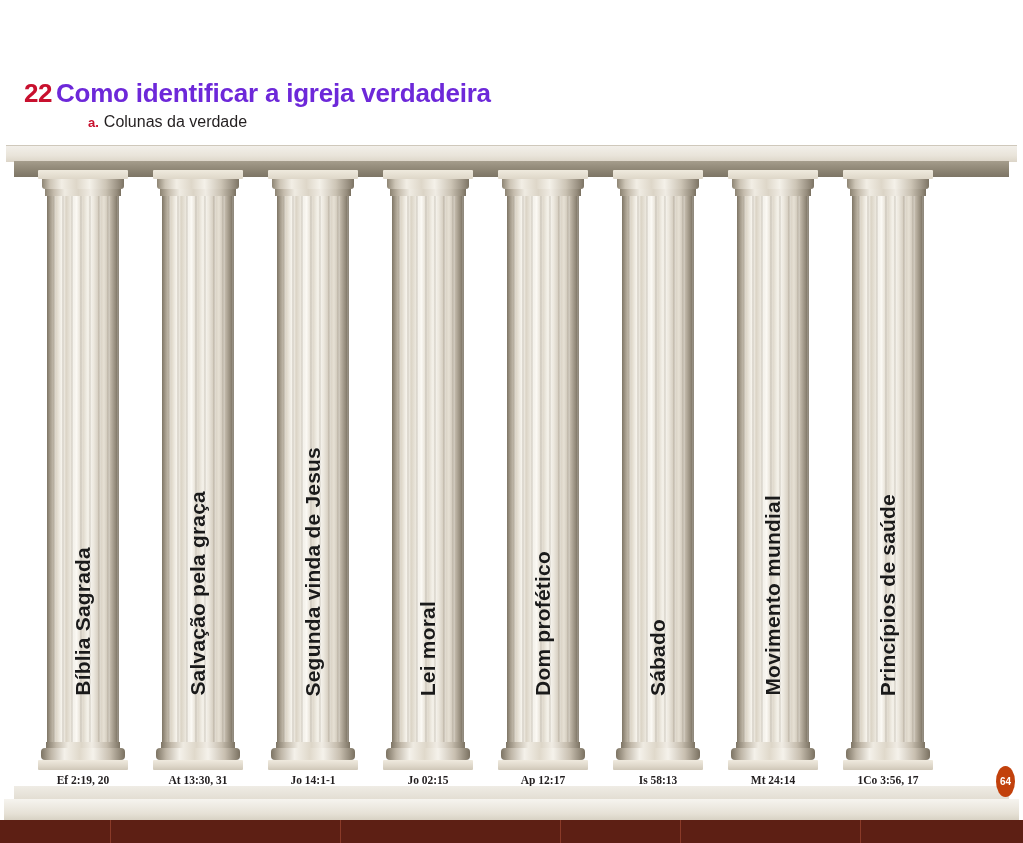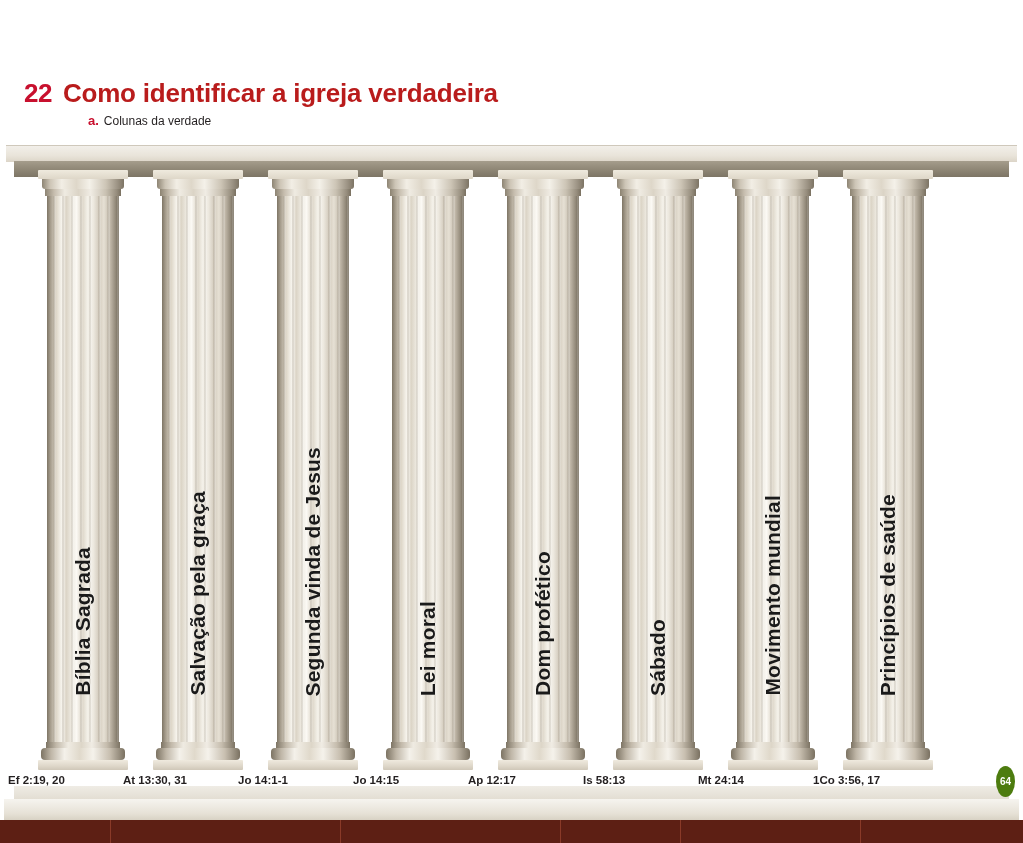--- a/index.html
+++ b/index.html
@@ -25,48 +25,48 @@
   }
   #header {
     position: absolute;
     left: 24px;
     top: 78px;
     width: 960px;
   }
   #title-row {
     display: flex;
     align-items: flex-end;
-    gap: 11px;
+    gap: 4px;
   }
   #title-number {
     font-size: 26px;
     font-weight: bold;
     color: #c8102e;
     letter-spacing: -0.5px;
   }
   #title-text {
     font-size: 26px;
     font-weight: bold;
-    color: #b91c1c;
+    color: #6d28d9;
     letter-spacing: -0.2px;
   }
   #subtitle-row {
     margin-top: 4px;
     margin-left: 64px;
     display: flex;
     align-items: baseline;
     gap: 5px;
   }
   #subtitle-letter {
     font-size: 13px;
     font-weight: bold;
     color: #c8102e;
   }
   #subtitle-text {
-    font-size: 12px;
+    font-size: 16px;
     color: #231f20;
   }
 
   
   #architrave {
     position: absolute;
     left: 6px;
     top: 145px;
     width: 1011px;
     height: 32px;
@@ -242,36 +242,37 @@
     letter-spacing: 0.2px;
     white-space: nowrap;
     text-shadow: 0 1px 0 rgba(255,255,255,0.45);
   }
   
   .refs {
     position: absolute;
     top: 604px;
     width: 150px;
     left: -30px;
-    text-align: left;
+    text-align: center;
     font-size: 11.5px;
     font-weight: bold;
     color: #231f20;
     line-height: 13.5px;
+    font-family: Liberation Serif, serif;
   }
 
   
   #page-badge {
     position: absolute;
     right: 8px;
     top: 766px;
     width: 19px;
     height: 31px;
     border-radius: 50%;
-    background: #4d7c0f;
+    background: #c2410c;
     color: #ffffff;
     font-size: 10px;
     font-weight: bold;
     display: flex;
     align-items: center;
     justify-content: center;
   }
 </style>
 </head>
 <body>
@@ -350,21 +351,21 @@
         <div class="cap-neck"></div>
         <div class="shaft"></div>
         <div class="flutes"></div>
         <div class="base-neck"></div>
         <div class="base-torus"></div>
         <div class="base-plinth"></div>
         <div class="column-label">
           <span>Lei moral</span>
         </div>
         <div class="refs">
-          <div>Jo 14:15</div>
+          <div>Jo 02:15</div>
           <div>Ap 12:17</div>
         </div>
       </div>
       <div class="column" style="left: 498px;">
         <div class="cap-abacus"></div>
         <div class="cap-echinus"></div>
         <div class="cap-neck"></div>
         <div class="shaft"></div>
         <div class="flutes"></div>
         <div class="base-neck"></div>

